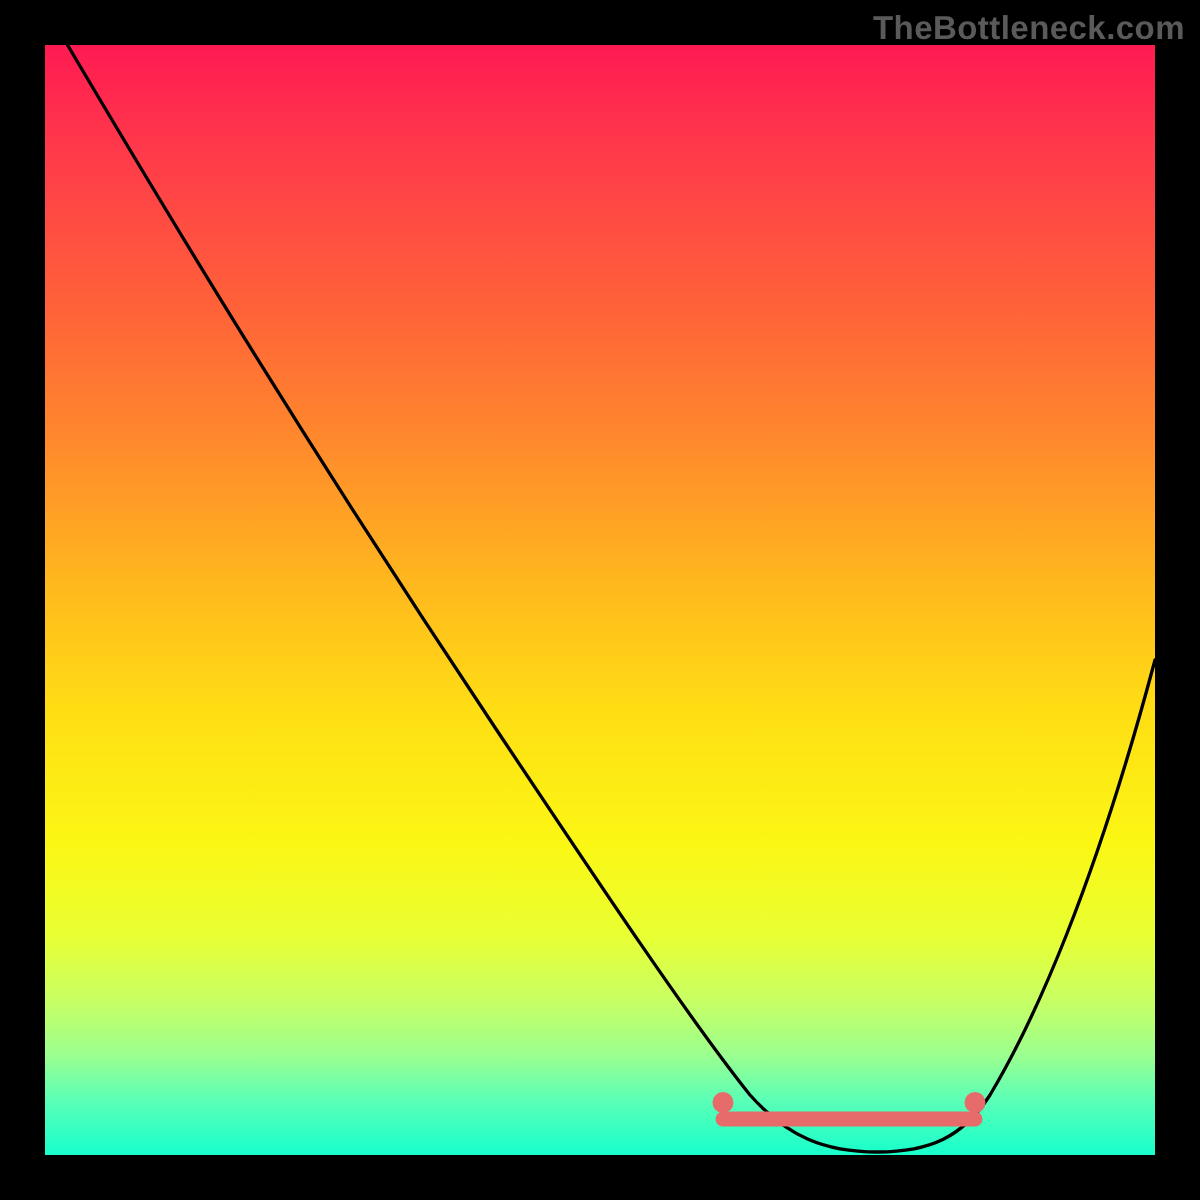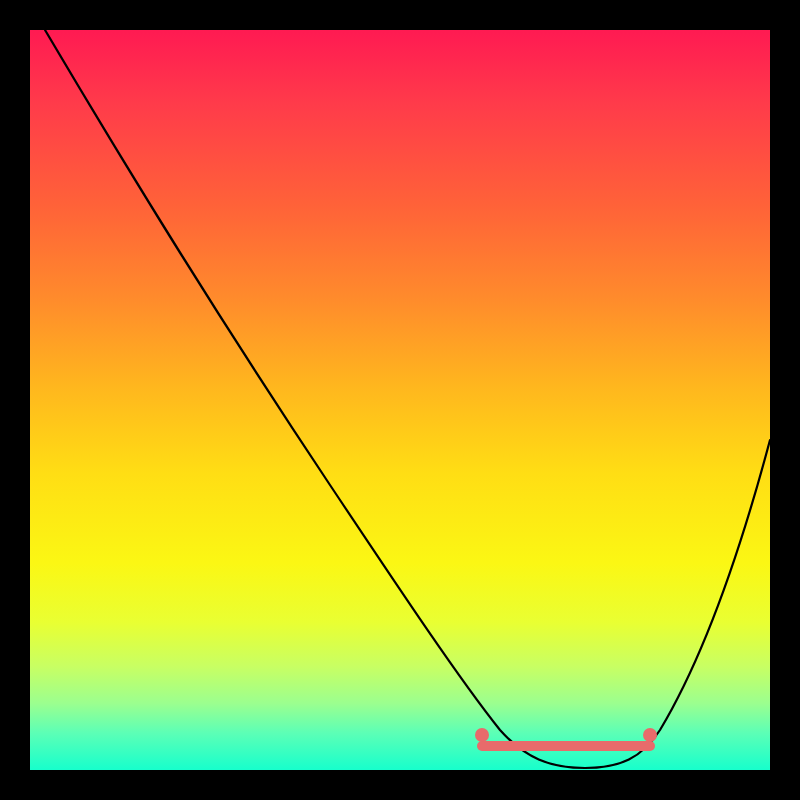--- a/index.html
+++ b/index.html
@@ -78,20 +78,21 @@
     stroke-linecap: round;
   }
   .pink-dot {
     fill: #e86b6b;
   }
 </style>
 </head>
 <body>
 <div class="frame">
 
+  <div class="watermark">TheBottleneck.com</div>
 
   <div class="plot-area">
     <div class="gradient"></div>
 
     <svg class="svg-layer" viewBox="0 0 740 740" preserveAspectRatio="none">
       <path class="curve" d="M 15 0
                C 80 110, 170 260, 300 455
                C 370 560, 430 650, 470 700
                C 495 728, 520 738, 555 738
                C 590 738, 612 728, 630 700

